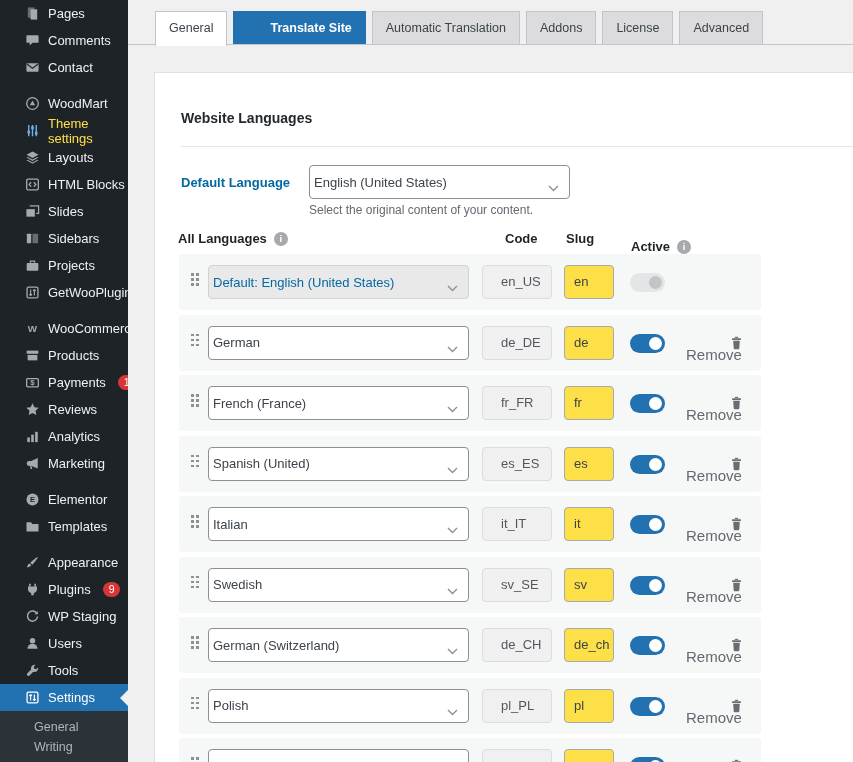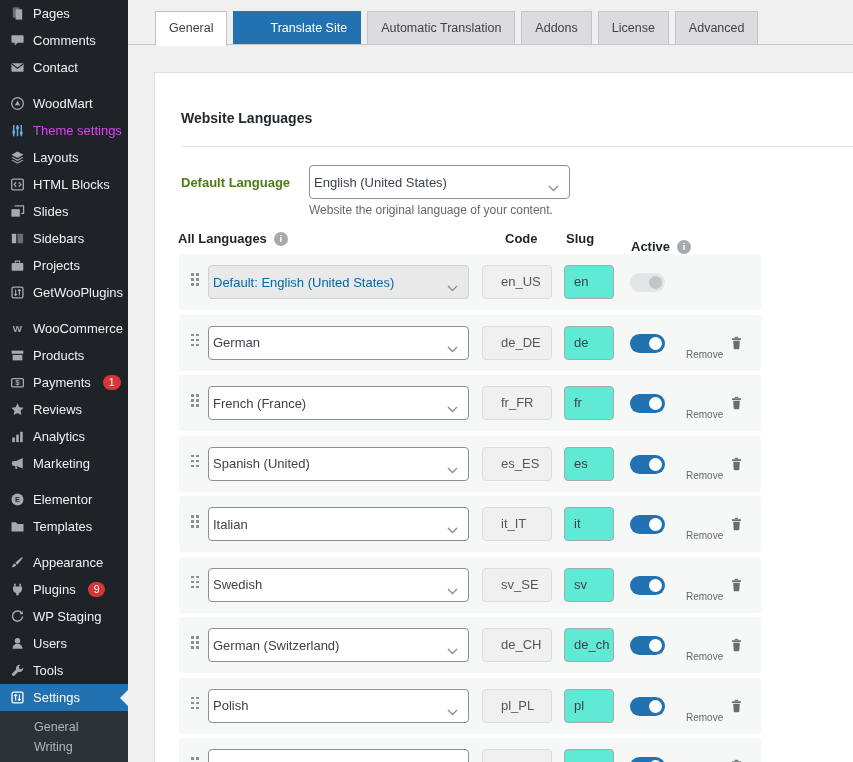--- a/index.html
+++ b/index.html
@@ -1,72 +1,72 @@
 <!DOCTYPE html>
 <html><head>
 <meta charset="utf-8">
 <style>
   html,body{margin:0;padding:0;}
   body{width:853px;height:762px;overflow:hidden;font-family:"Liberation Sans","DejaVu Sans",sans-serif;background:#f0f0f1;}
   .screen{position:relative;width:853px;height:762px;}
 
   
   .sidebar{position:absolute;left:0;top:0;width:128px;height:762px;background:#1d2327;display:flex;flex-direction:column;}
-  .mi{position:relative;height:27px;display:flex;align-items:center;gap:8px;padding-left:9px;color:#f0f0f1;font-size:13px;cursor:pointer;flex:0 0 27px;box-sizing:border-box;}
+  .mi{position:relative;height:27px;display:flex;align-items:center;gap:8px;padding-left:24px;color:#f0f0f1;font-size:13px;cursor:pointer;flex:0 0 27px;box-sizing:border-box;}
   .mi.gap{margin-top:9px;}
   .mi-icon{width:16px;height:16px;display:inline-flex;align-items:center;justify-content:center;color:#a7aaad;flex:0 0 16px;}
   .mi-icon svg{width:15px;height:15px;fill:currentColor;}
-  .mi.accent{color:#d946ef;text-align:right;}
+  .mi.accent{color:#fde047;}
   .mi.accent .mi-icon{color:#72aee6;}
   .mi.current{background:#2271b1;color:#fff;}
   .mi.current .mi-icon{color:#fff;}
   .mi.current::after{content:"";position:absolute;right:0;top:50%;margin-top:-8px;border:8px solid transparent;border-right-color:#f0f0f1;}
   .badge{margin-left:4px;background:#d63638;color:#fff;font-size:10.5px;line-height:1;padding:2px 6px;border-radius:9px;}
   .submenu{flex:1;background:#2c3338;padding-top:6px;}
   .smi{height:20px;line-height:20px;padding-left:34px;font-size:12.5px;color:#b0b6bb;cursor:pointer;}
 
   
   .content{position:absolute;left:128px;top:0;right:0;bottom:0;background:#f0f0f1;}
   .tabbar{position:absolute;left:0;top:0;right:0;height:45px;border-bottom:1px solid #c3c4c7;padding-left:27px;display:flex;align-items:flex-end;gap:6px;box-sizing:border-box;}
   .tab{font-size:12.5px;padding:9px 13px;background:#dcdcde;border:1px solid #c3c4c7;border-bottom:none;color:#3c434a;cursor:pointer;white-space:nowrap;}
   .tab.active-white{background:#fff;margin-bottom:-2px;padding-bottom:11px;z-index:2;position:relative;}
-  .tab.current-blue{background:#2271b1;border-color:#2271b1;color:#fff;font-weight:normal;padding-left:36px;}
+  .tab.current-blue{background:#2271b1;border-color:#2271b1;color:#fff;font-weight:bold;padding-left:36px;}
 
   .panel{position:absolute;left:26px;top:72px;right:0;bottom:-30px;background:#fff;border-top:1px solid #e0e1e3;border-left:1px solid #e0e1e3;padding-left:26px;box-sizing:border-box;}
   .panel h2{margin:37px 0 13px;font-size:14px;font-weight:bold;color:#23282d;height:17px;line-height:17px;}
   .divider{border:none;border-top:1px solid #e4e5e7;margin:19px 0 0;}
 
   .field-row{margin-top:18px;display:flex;align-items:center;}
-  .field-label{width:128px;font-size:13px;font-weight:bold;color:#4d7c0f;}
+  .field-label{width:128px;font-size:13px;font-weight:bold;color:#0369a1;}
   .select{position:relative;width:261px;height:34px;border:1px solid #8c8f94;border-radius:4px;background:#fff;box-sizing:border-box;font-size:13px;color:#3c434a;display:flex;align-items:center;padding-left:4px;cursor:pointer;}
   .select .chev{position:absolute;right:10px;top:14px;}
   .select.disabled{background:#e9e9ea;border-color:#d0d1d3;color:#0369a1;}
   .helper{margin:4px 0 0 128px;font-size:12px;color:#646970;}
 
   .thead{position:relative;margin-top:14px;height:16px;font-size:13px;font-weight:bold;color:#1d2327;}
   .thead .h-lang{position:absolute;left:-3px;top:0;display:flex;align-items:center;gap:7px;}
   .thead .h-code{position:absolute;left:305px;top:0;margin-left:19px;}
   .thead .h-slug{position:absolute;left:385px;top:0;}
   .thead .h-active{position:absolute;left:450px;top:8px;display:flex;align-items:center;gap:7px;}
   .info{display:inline-block;width:14px;height:14px;border-radius:50%;background:#a7aaad;color:#fff;font-size:9.5px;line-height:14px;text-align:center;font-weight:bold;cursor:pointer;}
 
   .rows{margin-top:7px;margin-left:-2px;}
   .lang-row{position:relative;width:582px;height:56px;background:#f6f7f7;border-radius:3px;margin-bottom:4.5px;}
   .handle{position:absolute;left:12px;top:19px;width:8px;height:18px;display:grid;grid-template-columns:2.5px 2.5px;grid-auto-rows:2.5px;gap:2.5px;cursor:grab;}
   .handle i{background:#8c8f94;display:block;}
   .lang-row .select{position:absolute;left:29px;top:11px;}
   .code-box{position:absolute;left:303px;top:11px;width:70px;height:34px;background:#f0f0f1;border:1px solid #dcdcde;border-radius:4px;box-sizing:border-box;font-size:13px;color:#50575e;line-height:32px;padding-left:18px;}
-  .slug-box{position:absolute;left:385px;top:11px;width:50px;height:34px;background:#5eead4;border:1px solid #a7aaad;border-radius:4px;box-sizing:border-box;font-size:13px;color:#3c434a;line-height:32px;padding-left:9px;}
+  .slug-box{position:absolute;left:385px;top:11px;width:50px;height:34px;background:#fde047;border:1px solid #a7aaad;border-radius:4px;box-sizing:border-box;font-size:13px;color:#3c434a;line-height:32px;padding-left:9px;}
   .toggle{position:absolute;left:451px;top:19px;width:35px;height:19px;border-radius:10px;cursor:pointer;}
   .toggle .knob{position:absolute;width:13px;height:13px;border-radius:50%;top:3px;}
   .toggle.on{background:#2271b1;}
   .toggle.on .knob{left:19px;background:#fff;}
   .toggle.off{background:#e4e5e7;}
   .toggle.off .knob{left:19px;background:#c3c4c7;}
-  .remove{position:absolute;left:507px;top:12px;height:56px;line-height:56px;font-size:10px;color:#646970;cursor:pointer;}
+  .remove{position:absolute;left:507px;top:12px;height:56px;line-height:56px;font-size:15px;color:#646970;cursor:pointer;}
   .trash{position:absolute;left:550px;top:20px;width:15px;height:16px;cursor:pointer;}
   .trash svg{width:15px;height:16px;fill:#696c70;}
 </style>
 </head>
 <body>
 
 <div class="screen">
   <aside class="sidebar">
     <div id="menu">
         <div class="mi">
@@ -318,21 +318,21 @@
 
       <div class="field-row">
         <span class="field-label">Default Language</span>
         <div class="select">
           <span>English (United States)</span>
           <span class="chev"><svg width="11" height="7" viewBox="0 0 11 7">
                 <path d="M1 1l4.5 4.5L10 1" fill="none" stroke="#8c8f94" stroke-width="1.4"></path>
               </svg></span>
         </div>
       </div>
-      <div class="helper">Website the original language of your content.</div>
+      <div class="helper">Select the original content of your content.</div>
 
       <div class="thead">
         <span class="h-lang">
           <span>All Languages</span>
           <span class="info">i</span>
         </span>
         <span class="h-code">Code</span>
         <span class="h-slug">Slug</span>
         <span class="h-active">
           <span>Active</span>

